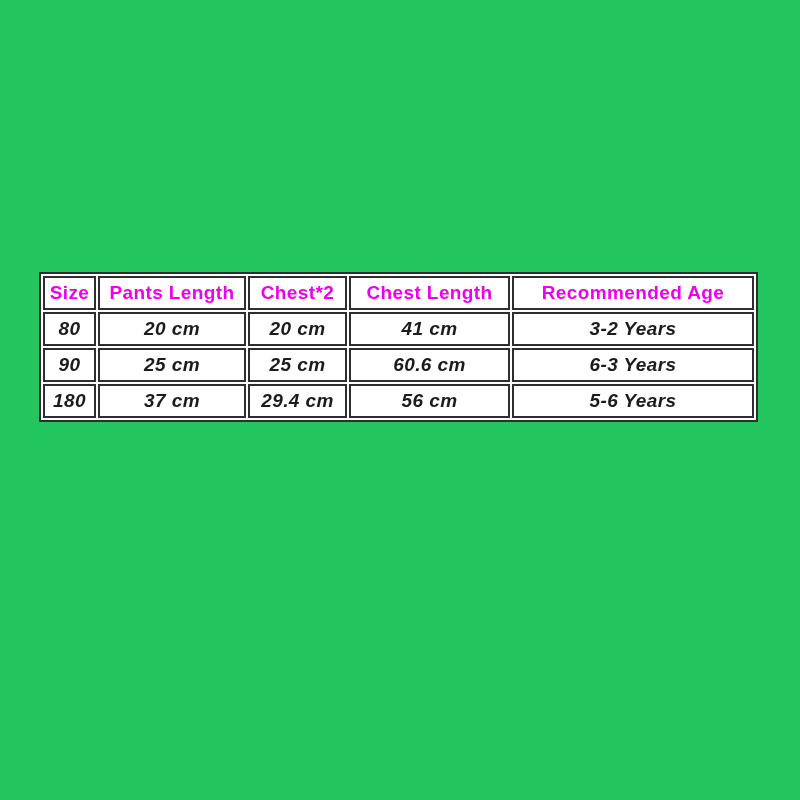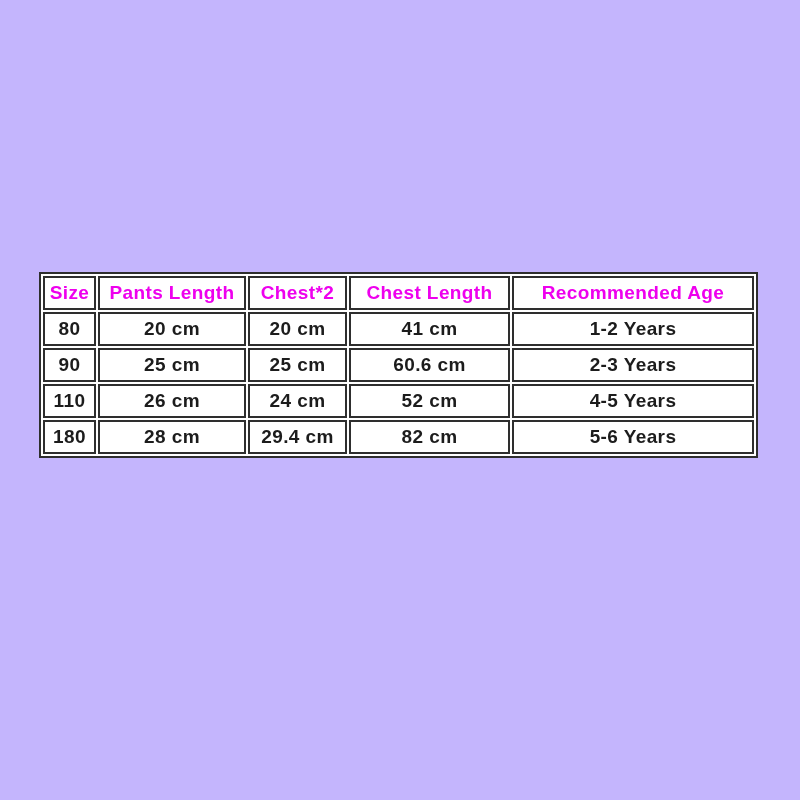--- a/index.html
+++ b/index.html
@@ -7,21 +7,21 @@
     width: 800px;
     height: 800px;
     background: #ffffff;
     overflow: hidden;
     font-family: "Liberation Sans", "DejaVu Sans", sans-serif;
   }
   .page {
     position: relative;
     width: 800px;
     height: 800px;
-    background: #c4b5fd;
+    background: #22c55e;
   }
   table.size-chart {
     position: absolute;
     left: 39px;
     top: 272px;
     width: 719px;
     table-layout: fixed;
     border-collapse: separate;
     border-spacing: 2px;
     border: 2px solid #2e2e2e;
@@ -38,20 +38,21 @@
     font-weight: bold;
     letter-spacing: 0.4px;
     white-space: nowrap;
     overflow: hidden;
   }
   table.size-chart th {
     color: #ee00ee;
   }
   table.size-chart td {
     color: #1c1c1c;
+    font-style: italic;
   }
   col.c-size  { width: 53px;  }
   col.c-tops  { width: 148px; }
   col.c-chest { width: 99px;  }
   col.c-pants { width: 161px; }
   col.c-age   { width: auto;  }
 </style>
 </head>
 <body>
 
@@ -72,38 +73,31 @@
         <th>Chest Length</th>
         <th>Recommended Age</th>
       </tr>
     </thead>
     <tbody>
       <tr>
         <td>80</td>
         <td>20 cm</td>
         <td>20 cm</td>
         <td>41 cm</td>
-        <td>1-2 Years</td>
+        <td>3-2 Years</td>
       </tr>
       <tr>
         <td>90</td>
         <td>25 cm</td>
         <td>25 cm</td>
         <td>60.6 cm</td>
-        <td>2-3 Years</td>
-      </tr>
-      <tr>
-        <td>110</td>
-        <td>26 cm</td>
-        <td>24 cm</td>
-        <td>52 cm</td>
-        <td>4-5 Years</td>
+        <td>6-3 Years</td>
       </tr>
       <tr>
         <td>180</td>
-        <td>28 cm</td>
+        <td>37 cm</td>
         <td>29.4 cm</td>
-        <td>82 cm</td>
+        <td>56 cm</td>
         <td>5-6 Years</td>
       </tr>
     </tbody>
   </table>
 </div>
 
 </body></html>

